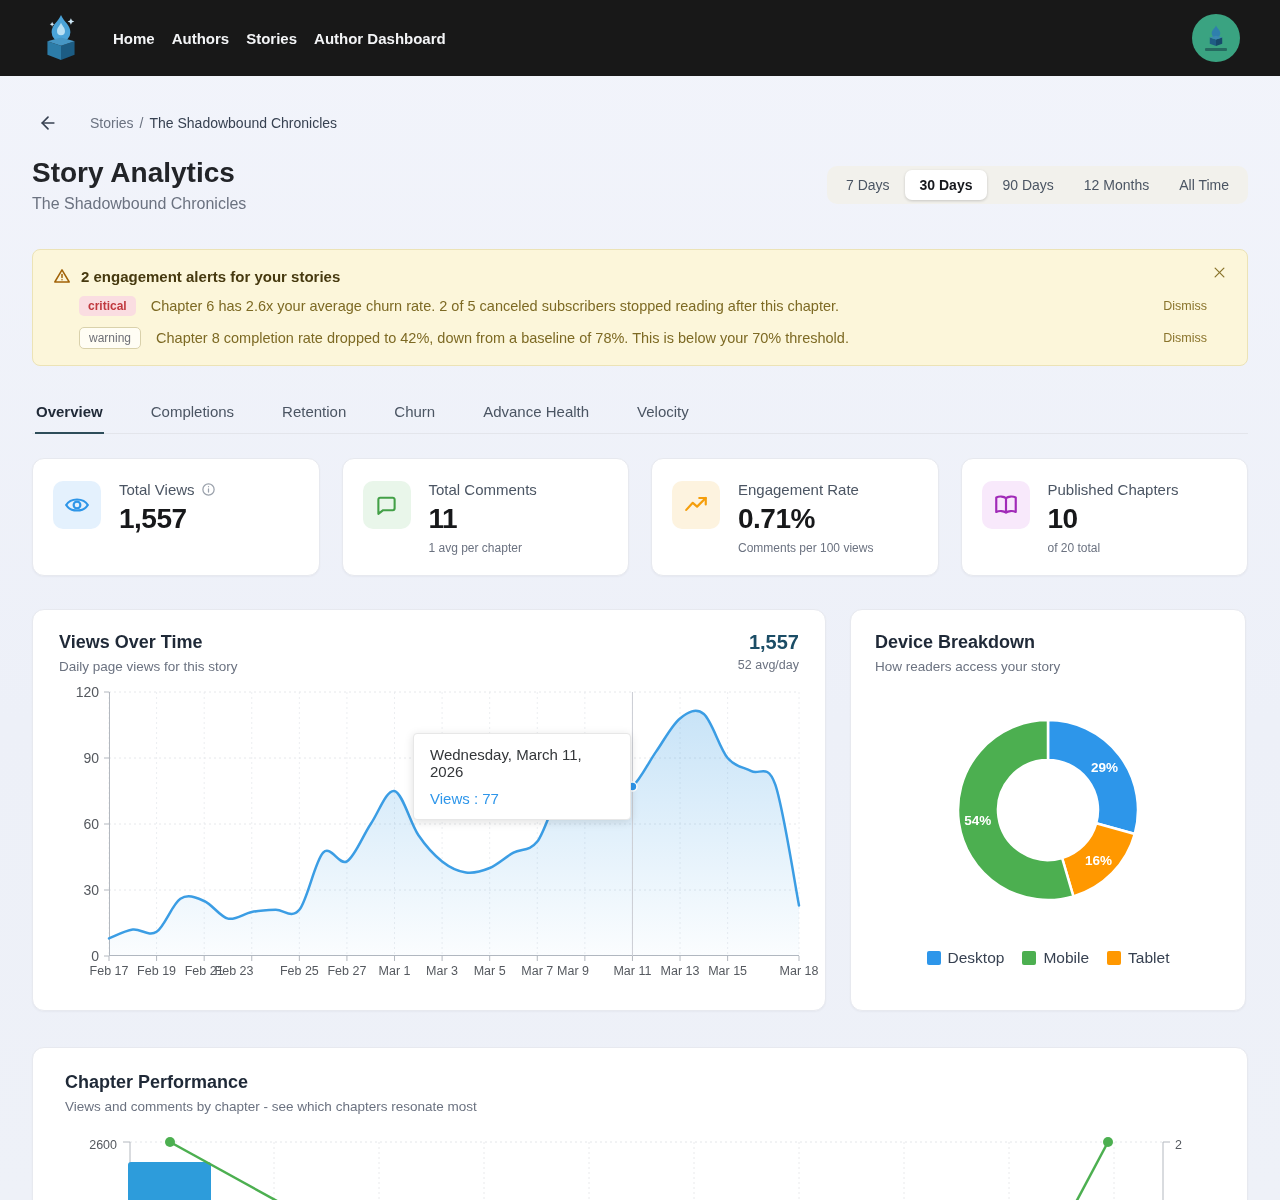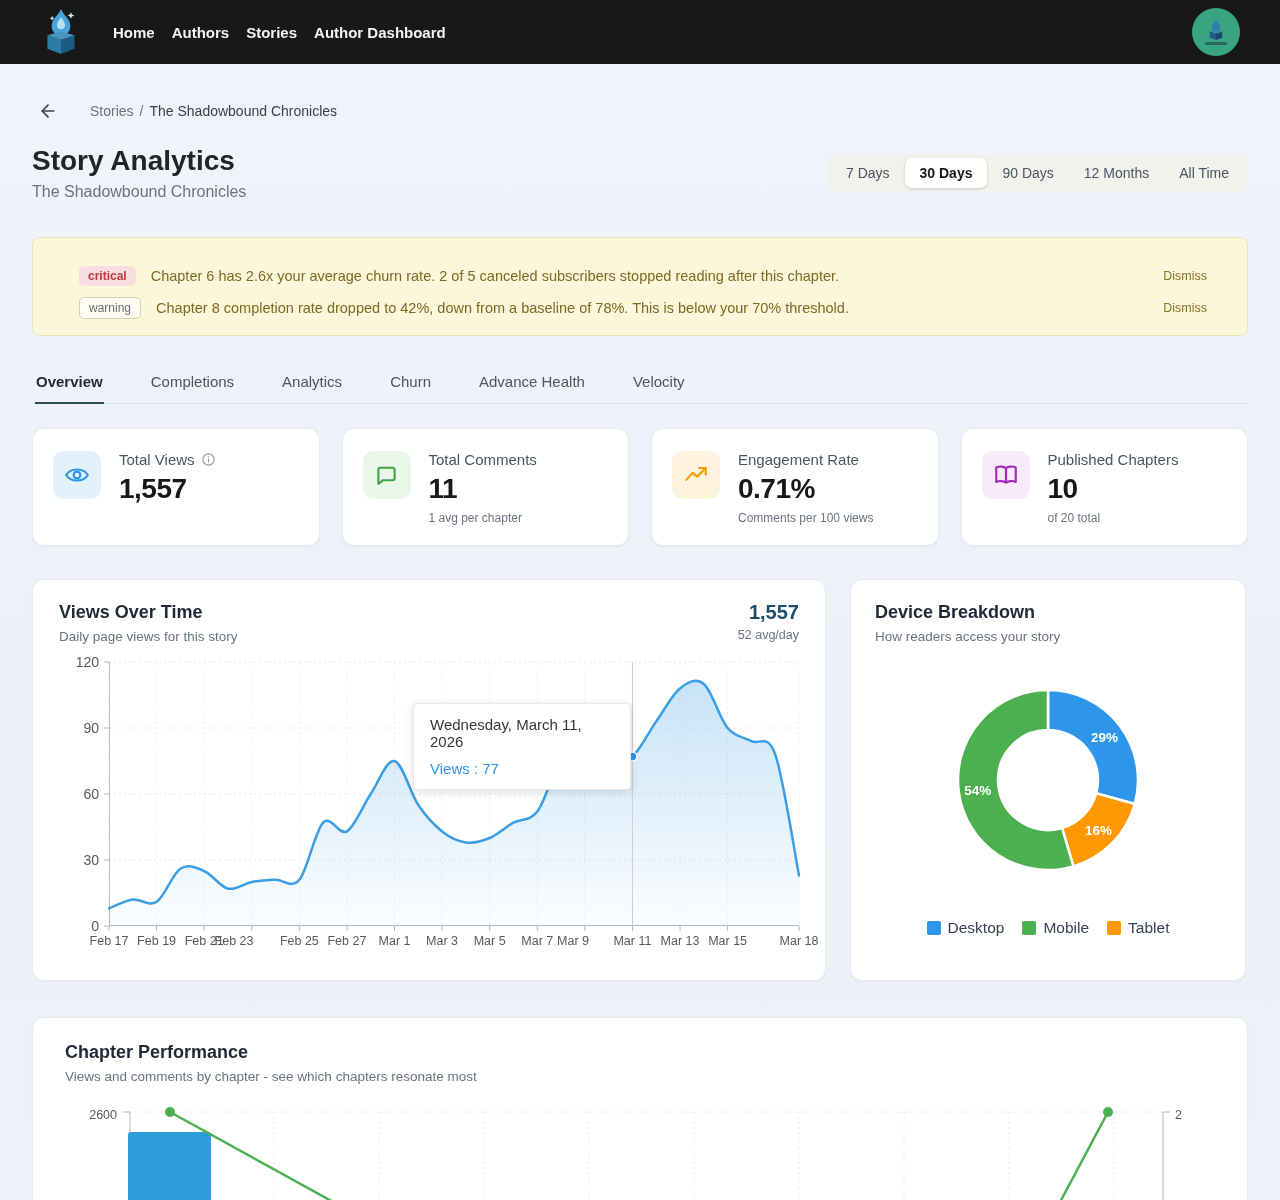--- a/index.html
+++ b/index.html
@@ -4,21 +4,21 @@
 <style>
   * { box-sizing: border-box; }
   html,body { margin:0; padding:0; }
   body {
     width:1280px; height:1200px; overflow:hidden;
     background:linear-gradient(180deg,#f2f4fb 0%,#edf0f8 60%,#eef1f8 100%);
     font-family:"Liberation Sans", sans-serif;
     color:#1f2937;
   }
   
-  .topnav { height:64px; background:#181818; display:flex; align-items:center; padding:0 40px 0 40px; }
+  .topnav { height:76px; background:#181818; display:flex; align-items:center; padding:0 40px 0 40px; }
   .brand { display:flex; align-items:center; cursor:pointer; }
   .nav-links { display:flex; gap:17px; margin-left:31px; }
   .nav-link { color:#f3f4f6; font-size:15px; font-weight:700; text-decoration:none; padding:4px 0; cursor:pointer; }
   .avatar { margin-left:auto; width:48px; height:48px; border-radius:50%; background:#3aa381; display:flex; flex-direction:column; align-items:center; justify-content:center; cursor:pointer; }
   .avatar .mini-bar { width:22px; height:3px; background:rgba(20,60,70,.55); border-radius:1px; margin-top:1px; }
   
   .container { width:1216px; margin:0 auto; }
   .breadcrumb-row { display:flex; align-items:center; margin-top:36px; }
   .back-btn { width:22px; height:22px; display:flex; align-items:center; cursor:pointer; margin-left:6px; }
   .breadcrumb { margin-left:30px; font-size:14px; color:#6b7280; display:flex; gap:6px; }
@@ -138,36 +138,50 @@
     <div class="range-selector">
       <div class="range-option">7 Days</div>
       <div class="range-option active">30 Days</div>
       <div class="range-option">90 Days</div>
       <div class="range-option">12 Months</div>
       <div class="range-option">All Time</div>
     </div>
   </div>
 
   <div class="alert">
+    <div class="alert-head">
+      <svg width="18" height="18" viewBox="0 0 24 24" fill="none" stroke="#a16207" stroke-width="2" stroke-linecap="round" stroke-linejoin="round">
+        <path d="M12 3.8 L21.6 20 H2.4 Z"></path>
+          <line x1="12" y1="10" x2="12" y2="14"></line>
+          <line x1="12" y1="17" x2="12.01" y2="17"></line>
+      </svg>
+      <span class="alert-title">2 engagement alerts for your stories</span>
+      <div class="alert-close">
+        <svg width="15" height="15" viewBox="0 0 24 24" fill="none" stroke="#8a742c" stroke-width="2" stroke-linecap="round">
+            <line x1="5" y1="5" x2="19" y2="19"></line>
+            <line x1="19" y1="5" x2="5" y2="19"></line>
+          </svg>
+      </div>
+    </div>
     <div class="alert-row">
       <span class="badge critical">critical</span>
       <span class="alert-msg">Chapter 6 has 2.6x your average churn rate. 2 of 5 canceled subscribers stopped reading after this chapter.</span>
       <span class="dismiss">Dismiss</span>
     </div>
     <div class="alert-row">
       <span class="badge warning">warning</span>
       <span class="alert-msg">Chapter 8 completion rate dropped to 42%, down from a baseline of 78%. This is below your 70% threshold.</span>
       <span class="dismiss">Dismiss</span>
     </div>
   </div>
 
   <div class="tabs">
     <div class="tab active">Overview</div>
     <div class="tab">Completions</div>
-    <div class="tab">Analytics</div>
+    <div class="tab">Retention</div>
     <div class="tab">Churn</div>
     <div class="tab">Advance Health</div>
     <div class="tab">Velocity</div>
   </div>
 
   <div class="stats-grid">
     <div class="stat-card">
       <div class="stat-icon blue">
         <svg width="26" height="26" viewBox="0 0 24 24" fill="none" stroke="#2e96e8" stroke-width="2">
           <path d="M2 12 C6 5.2 18 5.2 22 12 C18 18.8 6 18.8 2 12 Z"></path>

